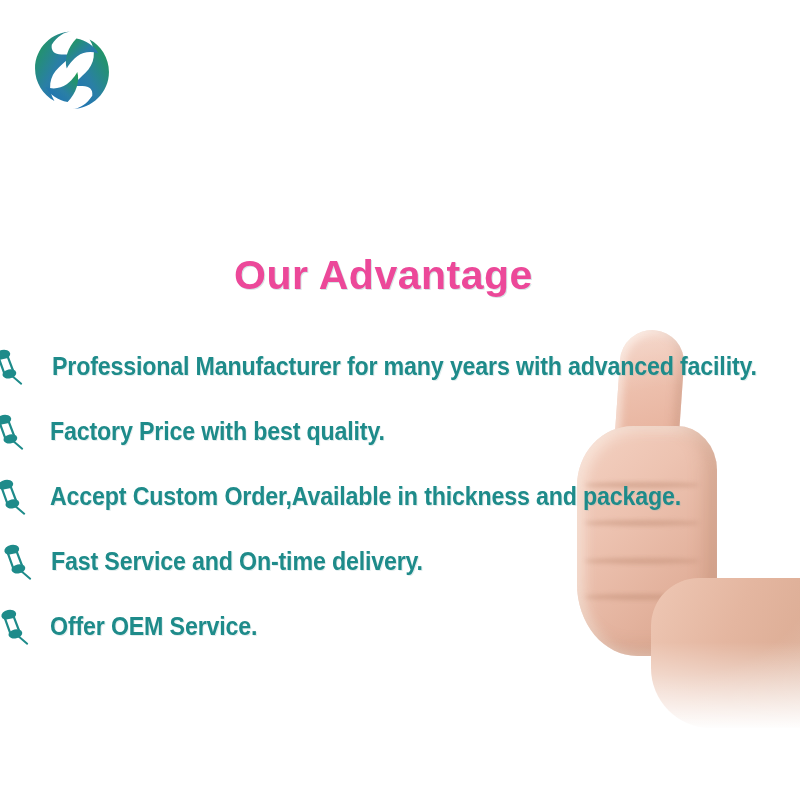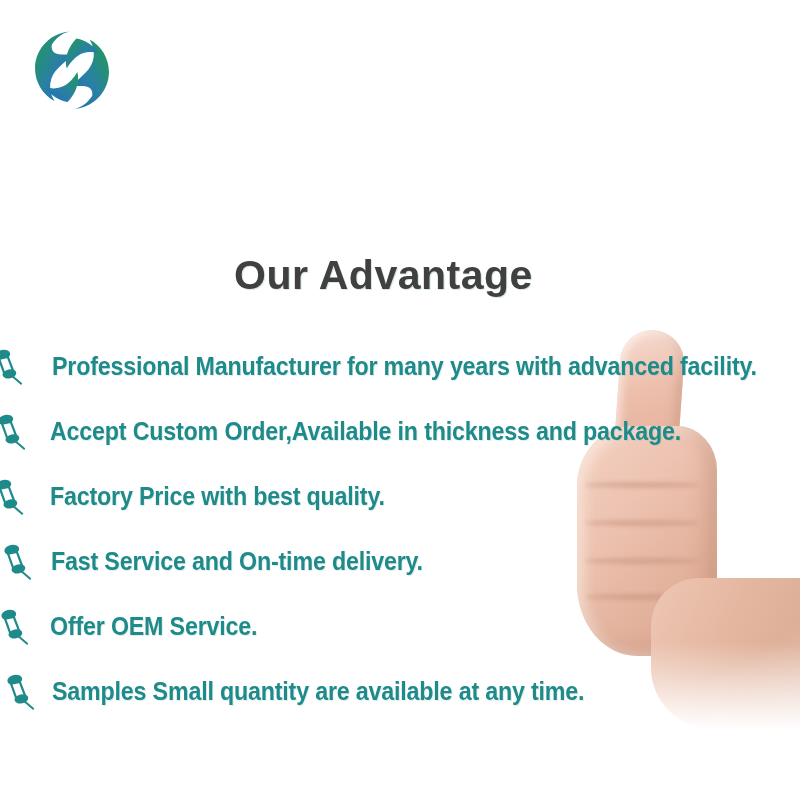--- a/index.html
+++ b/index.html
@@ -89,21 +89,21 @@
       linear-gradient(to bottom, rgba(255,255,255,0) 78%, #ffffff 100%);
   }
 
   
   #heading {
     position: absolute;
     left: 234px;
     top: 252px;
     font-size: 41px;
     font-weight: bold;
-    color: #404040;
+    color: #ec4899;
     letter-spacing: 0.5px;
     white-space: nowrap;
     text-shadow: 1px 1px 0 rgba(120,170,170,0.30);
   }
 
   
   #bullets {
     position: absolute;
     left: 0;
     top: 334px;
@@ -195,48 +195,48 @@
             <ellipse cx="14" cy="7" rx="7.5" ry="5" fill="#1e8b8a"></ellipse>
             <path d="M9.5 10 L18.5 10 L21 26 L12 28 Z" fill="#ffffff" stroke="#1e8b8a" stroke-width="2.2" stroke-linejoin="round"></path>
             <ellipse cx="16.5" cy="27" rx="7" ry="4.5" fill="#1e8b8a"></ellipse>
             <path d="M19 30 L26 39" stroke="#1e8b8a" stroke-width="2" stroke-linecap="round" fill="none"></path>
           </g>
         </svg>
       </span>
       <span class="bullet-text">Professional Manufacturer for many years with advanced facility.</span>
     </div>
 
+    <div class="bullet-row row-1">
+      <span class="pin-icon">
+        <svg viewBox="0 0 34 40" xmlns="http://www.w3.org/2000/svg" aria-hidden="true">
+          <g transform="rotate(-12 17 18)">
+            <ellipse cx="14" cy="7" rx="7.5" ry="5" fill="#1e8b8a"></ellipse>
+            <path d="M9.5 10 L18.5 10 L21 26 L12 28 Z" fill="#ffffff" stroke="#1e8b8a" stroke-width="2.2" stroke-linejoin="round"></path>
+            <ellipse cx="16.5" cy="27" rx="7" ry="4.5" fill="#1e8b8a"></ellipse>
+            <path d="M19 30 L26 39" stroke="#1e8b8a" stroke-width="2" stroke-linecap="round" fill="none"></path>
+          </g>
+        </svg>
+      </span>
+      <span class="bullet-text">Factory Price with best quality.</span>
+    </div>
+
     <div class="bullet-row row-2">
       <span class="pin-icon">
         <svg viewBox="0 0 34 40" xmlns="http://www.w3.org/2000/svg" aria-hidden="true">
           <g transform="rotate(-12 17 18)">
             <ellipse cx="14" cy="7" rx="7.5" ry="5" fill="#1e8b8a"></ellipse>
             <path d="M9.5 10 L18.5 10 L21 26 L12 28 Z" fill="#ffffff" stroke="#1e8b8a" stroke-width="2.2" stroke-linejoin="round"></path>
             <ellipse cx="16.5" cy="27" rx="7" ry="4.5" fill="#1e8b8a"></ellipse>
             <path d="M19 30 L26 39" stroke="#1e8b8a" stroke-width="2" stroke-linecap="round" fill="none"></path>
           </g>
         </svg>
       </span>
       <span class="bullet-text">Accept Custom Order,Available in thickness and package.</span>
     </div>
 
-    <div class="bullet-row row-1">
-      <span class="pin-icon">
-        <svg viewBox="0 0 34 40" xmlns="http://www.w3.org/2000/svg" aria-hidden="true">
-          <g transform="rotate(-12 17 18)">
-            <ellipse cx="14" cy="7" rx="7.5" ry="5" fill="#1e8b8a"></ellipse>
-            <path d="M9.5 10 L18.5 10 L21 26 L12 28 Z" fill="#ffffff" stroke="#1e8b8a" stroke-width="2.2" stroke-linejoin="round"></path>
-            <ellipse cx="16.5" cy="27" rx="7" ry="4.5" fill="#1e8b8a"></ellipse>
-            <path d="M19 30 L26 39" stroke="#1e8b8a" stroke-width="2" stroke-linecap="round" fill="none"></path>
-          </g>
-        </svg>
-      </span>
-      <span class="bullet-text">Factory Price with best quality.</span>
-    </div>
-
     <div class="bullet-row row-4">
       <span class="pin-icon">
         <svg viewBox="0 0 34 40" xmlns="http://www.w3.org/2000/svg" aria-hidden="true">
           <g transform="rotate(-12 17 18)">
             <ellipse cx="14" cy="7" rx="7.5" ry="5" fill="#1e8b8a"></ellipse>
             <path d="M9.5 10 L18.5 10 L21 26 L12 28 Z" fill="#ffffff" stroke="#1e8b8a" stroke-width="2.2" stroke-linejoin="round"></path>
             <ellipse cx="16.5" cy="27" rx="7" ry="4.5" fill="#1e8b8a"></ellipse>
             <path d="M19 30 L26 39" stroke="#1e8b8a" stroke-width="2" stroke-linecap="round" fill="none"></path>
           </g>
         </svg>
@@ -251,28 +251,15 @@
             <ellipse cx="14" cy="7" rx="7.5" ry="5" fill="#1e8b8a"></ellipse>
             <path d="M9.5 10 L18.5 10 L21 26 L12 28 Z" fill="#ffffff" stroke="#1e8b8a" stroke-width="2.2" stroke-linejoin="round"></path>
             <ellipse cx="16.5" cy="27" rx="7" ry="4.5" fill="#1e8b8a"></ellipse>
             <path d="M19 30 L26 39" stroke="#1e8b8a" stroke-width="2" stroke-linecap="round" fill="none"></path>
           </g>
         </svg>
       </span>
       <span class="bullet-text">Offer OEM Service.</span>
     </div>
 
-    <div class="bullet-row row-5">
-      <span class="pin-icon">
-        <svg viewBox="0 0 34 40" xmlns="http://www.w3.org/2000/svg" aria-hidden="true">
-          <g transform="rotate(-12 17 18)">
-            <ellipse cx="14" cy="7" rx="7.5" ry="5" fill="#1e8b8a"></ellipse>
-            <path d="M9.5 10 L18.5 10 L21 26 L12 28 Z" fill="#ffffff" stroke="#1e8b8a" stroke-width="2.2" stroke-linejoin="round"></path>
-            <ellipse cx="16.5" cy="27" rx="7" ry="4.5" fill="#1e8b8a"></ellipse>
-            <path d="M19 30 L26 39" stroke="#1e8b8a" stroke-width="2" stroke-linecap="round" fill="none"></path>
-          </g>
-        </svg>
-      </span>
-      <span class="bullet-text">Samples Small quantity are available at any time.</span>
-    </div>
 
   </div>
 </div>
 
 </body></html>

